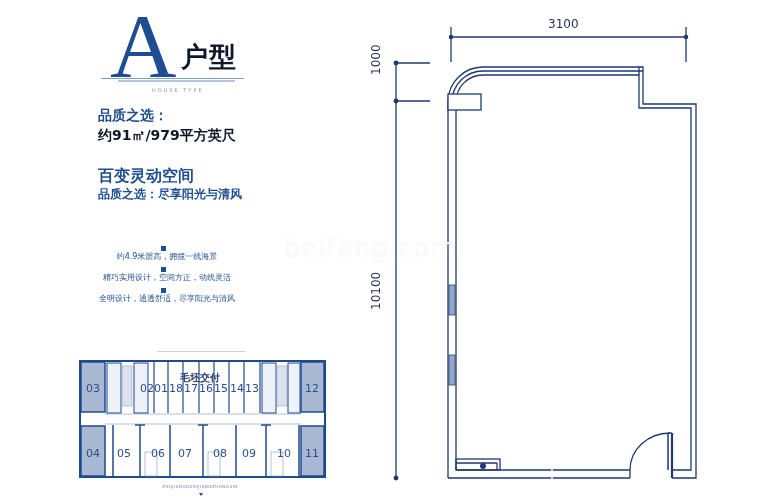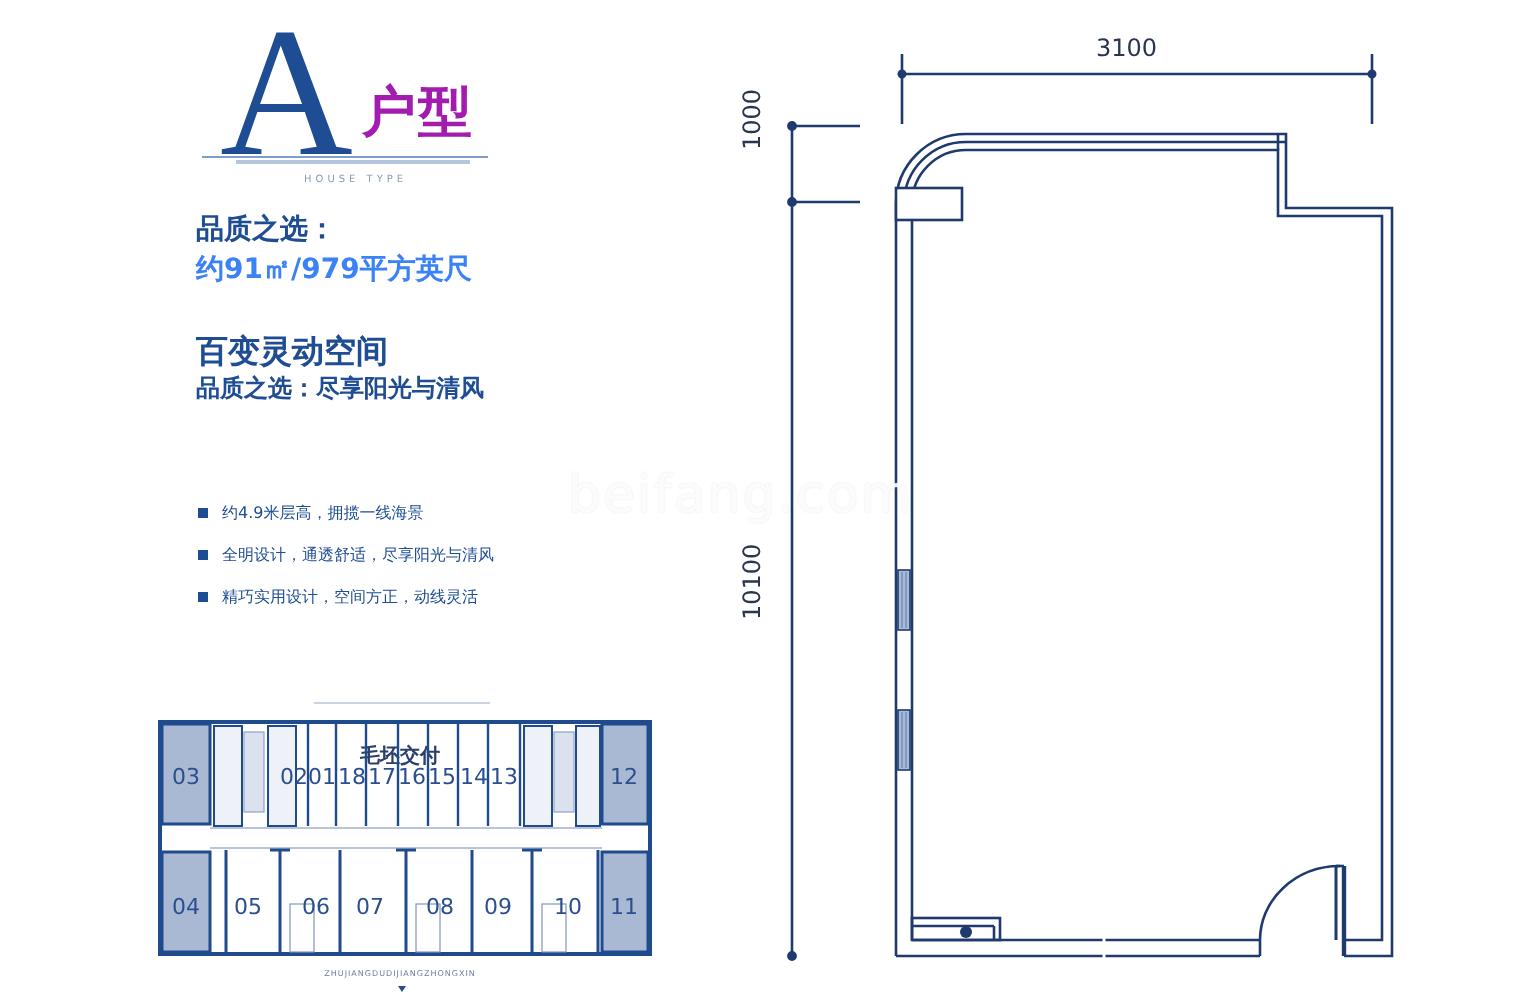--- a/index.html
+++ b/index.html
@@ -1,28 +1,28 @@
 <!DOCTYPE html>
 <html><head>
 <meta charset="utf-8">
 <style>
   html, body { margin: 0; padding: 0; background: #ffffff; }
   body { width: 770px; height: 500px; position: relative; overflow: hidden; font-family: "DejaVu Sans", sans-serif; }
   .abs { position: absolute; }
   .title-A { left: 110px; top: 0px; font-family: "Liberation Serif", "DejaVu Serif", serif; font-size: 92px; line-height: 92px; color: #1e4d93; }
-  .title-huxing { left: 181px; top: 42px; font-size: 27px; line-height: 30px; font-weight: bold; color: #a21caf; letter-spacing: 1px; }
+  .title-huxing { left: 181px; top: 42px; font-size: 27px; line-height: 30px; font-weight: bold; color: #0f172a; letter-spacing: 1px; }
   .title-rule1 { left: 101px; top: 78px; width: 143px; height: 1px; background: #7f9ccb; }
   .title-rule2 { left: 118px; top: 80px; width: 117px; height: 2px; background: #b6c5de; }
   .house-type { left: 152px; top: 87px; font-size: 5px; letter-spacing: 2px; color: #8a9ab8; }
   .area-label { left: 98px; top: 106px; font-size: 14px; font-weight: bold; color: #1e4d93; line-height: 18px; }
-  .area-value { left: 98px; top: 126px; font-size: 14px; font-weight: bold; color: #3b82f6; line-height: 18px; }
+  .area-value { left: 98px; top: 126px; font-size: 14px; font-weight: bold; color: #0f172a; line-height: 18px; }
   .slogan1 { left: 98px; top: 166px; font-size: 16px; font-weight: bold; color: #1e4d93; }
   .slogan2 { left: 98px; top: 186px; font-size: 12px; font-weight: bold; color: #1e4d93; }
   .bullets { left: 99px; top: 246px; }
-  .bullet { display: flex; align-items: center; height: 21px; font-size: 8px; color: #1e4d93; }
+  .bullet { display: flex; align-items: center; height: 21px; font-size: 8px; color: #1e4d93; flex-direction: column; }
   .bullet .sq { width: 5px; height: 5px; background: #1e4d93; margin-right: 7px; }
   .delivery { left: 0; width: 400px; top: 335px; text-align: center; font-size: 10px; font-weight: bold; color: #2a3f6a; margin-top: 36px; }
   .delivery-rule { left: 157px; top: 351px; width: 88px; height: 1px; background: #c8d2e3; }
   .site-footer { left: 150px; top: 484px; width: 100px; text-align: center; font-size: 4px; letter-spacing: 0.5px; color: #6d7fa3; }
   .site-arrow { left: 199px; top: 493px; width: 0; height: 0; border-left: 2px solid transparent; border-right: 2px solid transparent; border-top: 3px solid #2b4a8a; }
   .watermark { left: 284px; top: 233px; font-size: 26px; color: rgba(255,255,255,0.85); text-shadow: 0 0 1px rgba(210,210,210,0.6); letter-spacing: 1px; }
   svg text { font-family: "DejaVu Sans", sans-serif; }
   .unit-text { font-family: "Liberation Serif", "DejaVu Serif", serif; font-size: 11px; fill: #2b4f8e; }
 </style>
 </head>
@@ -40,25 +40,25 @@
 <div class="abs slogan1">百变灵动空间</div>
 <div class="abs slogan2">品质之选：尽享阳光与清风</div>
 
 <div class="abs bullets">
   <div class="bullet">
     <span class="sq"></span>
     <span>约4.9米层高，拥揽一线海景</span>
   </div>
   <div class="bullet">
     <span class="sq"></span>
-    <span>全明设计，通透舒适，尽享阳光与清风</span>
+    <span>精巧实用设计，空间方正，动线灵活</span>
   </div>
   <div class="bullet">
     <span class="sq"></span>
-    <span>精巧实用设计，空间方正，动线灵活</span>
+    <span>全明设计，通透舒适，尽享阳光与清风</span>
   </div>
 </div>
 
 <div class="abs delivery">毛坯交付</div>
 <div class="abs delivery-rule"></div>
 
 <svg class="abs" style="left:0;top:0" width="400" height="500">
   <g stroke="#1f4a8e" fill="none">
 
     <rect x="80" y="361" width="245" height="116" stroke-width="2"></rect>

